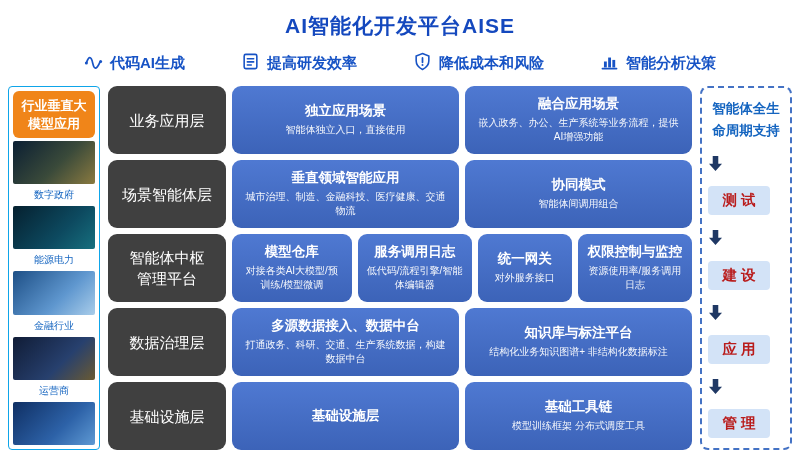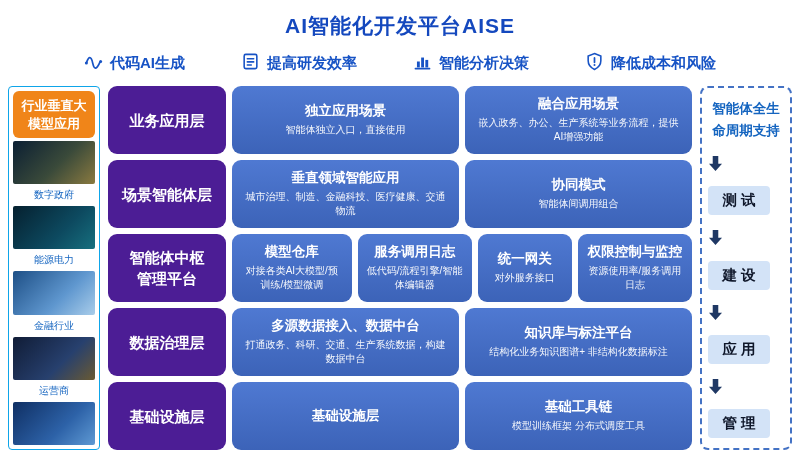--- a/index.html
+++ b/index.html
@@ -25,38 +25,38 @@
   .photo-1 { background:linear-gradient(135deg,#0b1f33,#3a4a3a 55%,#8a7a40); }
   .photo-2 { background:linear-gradient(135deg,#05202f,#0d4a60 60%,#17707f); }
   .photo-3 { background:linear-gradient(135deg,#1d4f86,#5f97cf 60%,#a9cdea); }
   .photo-4 { background:linear-gradient(135deg,#101c36,#27406e 60%,#6a5a32); }
   .photo-5 { background:linear-gradient(135deg,#0f2f63,#2d62a8 60%,#5f9ad4); }
   .sidebar-label { text-align:center; color:#1565C0; font-weight:normal; font-size:10px; padding:1px 0; }
 
   
   .main { flex:1; display:flex; flex-direction:column; gap:6px; min-width:0; }
   .layer-row { flex:1; display:flex; gap:6px; min-height:0; }
-  .layer-label { width:118px; flex:0 0 118px; background:#4c1d95; border-radius:9px; color:#fff;
-    font-weight:bold; font-size:15px; display:flex; align-items:center; justify-content:center;
+  .layer-label { width:118px; flex:0 0 118px; background:#404040; border-radius:9px; color:#fff;
+    font-weight:normal; font-size:15px; display:flex; align-items:center; justify-content:center;
     text-align:center; line-height:1.4; white-space:pre-line; }
   .boxes { flex:1; display:flex; gap:6px; min-width:0; }
   .box { flex:1; background:linear-gradient(180deg,#4F79D2,#3C63B8); border-radius:9px; color:#fff;
     display:flex; flex-direction:column; align-items:center; justify-content:center;
     padding:5px 9px; text-align:center; min-width:0; }
   .box-title { font-weight:bold; font-size:13.5px; line-height:1.25; }
   .box-desc { font-size:10px; color:rgba(255,255,255,.95); line-height:1.4; margin-top:3px; }
   .w-110 { flex:1.12; } .w-105 { flex:1.06; } .w-85 { flex:.84; }
 
   
   .right-sidebar { width:92px; flex:0 0 92px; border:2px dashed #4472C4; border-radius:8px;
     display:flex; flex-direction:column; justify-content:space-between;
     padding:10px 6px; }
   .lifecycle-title { color:#1565C0; font-weight:bold; font-size:13.5px; text-align:center;
     line-height:1.6; white-space:pre-line; }
-  .stage { width:62px; background:#D3E3F7; color:#0f172a; font-weight:bold; font-size:14.5px;
+  .stage { width:62px; background:#D3E3F7; color:#b91c1c; font-weight:bold; font-size:14.5px;
     text-align:center; padding:5px 0; border-radius:4px; }
   .down-arrow svg { width:15px; height:17px; display:block; }
 </style>
 </head>
 <body>
 
 <div class="page">
 
   <div class="title">AI智能化开发平台AISE</div>
 
@@ -76,37 +76,37 @@
         <svg viewBox="0 0 24 24">
             <rect x="4" y="3" width="16" height="18" rx="2" fill="none" stroke="#1753C5" stroke-width="2"></rect>
             <path d="M8 8.5h8M8 12.5h8M8 16.5h5" stroke="#1753C5" stroke-width="2" stroke-linecap="round"></path>
           </svg>
       </span>
       <span>提高研发效率</span>
     </div>
     <div class="feature">
       <span>
         <svg viewBox="0 0 24 24">
+            <path d="M12 2l8 3v6.2c0 4.9-3.4 8.8-8 10.8-4.6-2-8-5.9-8-10.8V5z" fill="none" stroke="#1753C5" stroke-width="2"></path>
+            <path d="M12 7.5v5.5" stroke="#1753C5" stroke-width="2.2" stroke-linecap="round"></path>
+            <circle cx="12" cy="16.4" r="1.3" fill="#1753C5"></circle>
+          </svg>
+      </span>
+      <span>降低成本和风险</span>
+    </div>
+    <div class="feature">
+      <span>
+        <svg viewBox="0 0 24 24">
             <path d="M3 21h18" stroke="#1753C5" stroke-width="2" stroke-linecap="round"></path>
             <rect x="5" y="12" width="3.6" height="7.5" fill="#1753C5"></rect>
             <rect x="10.3" y="7" width="3.6" height="12.5" fill="#1753C5"></rect>
             <rect x="15.6" y="10" width="3.6" height="9.5" fill="#1753C5"></rect>
           </svg>
       </span>
       <span>智能分析决策</span>
-    </div>
-    <div class="feature">
-      <span>
-        <svg viewBox="0 0 24 24">
-            <path d="M12 2l8 3v6.2c0 4.9-3.4 8.8-8 10.8-4.6-2-8-5.9-8-10.8V5z" fill="none" stroke="#1753C5" stroke-width="2"></path>
-            <path d="M12 7.5v5.5" stroke="#1753C5" stroke-width="2.2" stroke-linecap="round"></path>
-            <circle cx="12" cy="16.4" r="1.3" fill="#1753C5"></circle>
-          </svg>
-      </span>
-      <span>降低成本和风险</span>
     </div>
   </div>
 
   <div class="content">
 
     <div class="left-sidebar">
       <div class="sidebar-header">行业垂直大
 模型应用</div>
       <div class="photo photo-1"></div>
       <div class="sidebar-label">数字政府</div>

